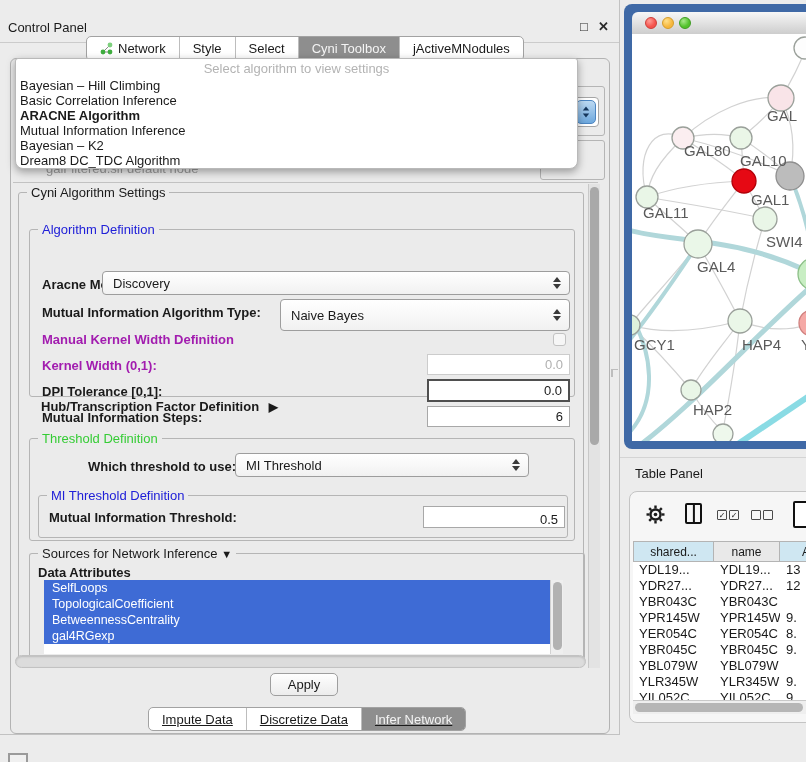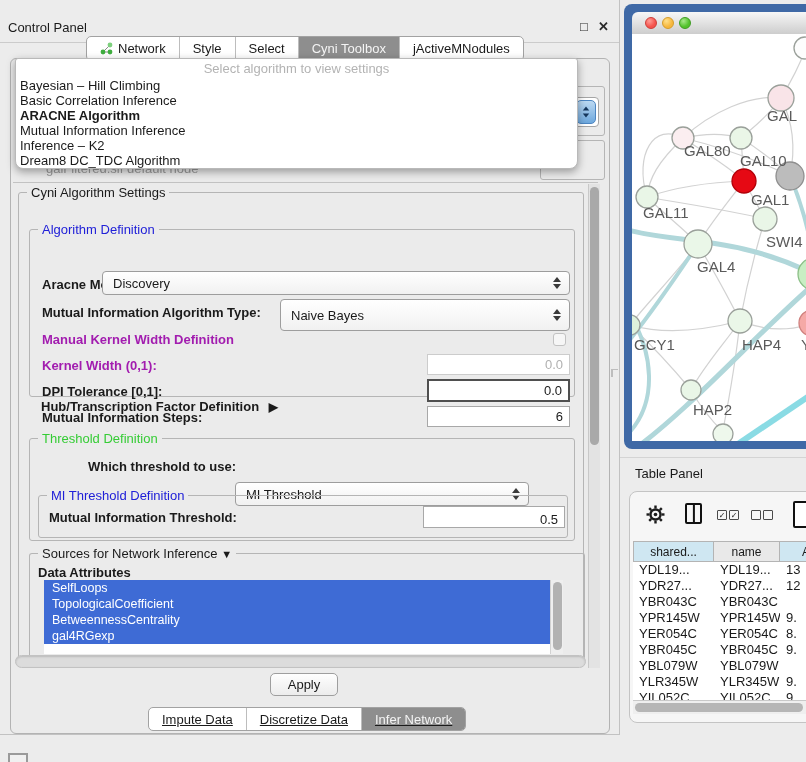--- a/index.html
+++ b/index.html
@@ -84,21 +84,21 @@
   <div class="abs" style="left:46px;top:169px;width:400px;height:7px;overflow:hidden;">
     <span style="display:block;margin-top:-8px;color:#9a9a9a;">galFiltered.sif default node</span>
   </div>
 
   <div class="abs" style="left:15px;top:58px;width:563px;height:111px;background:#ffffff;border:1px solid #b9b9b9;border-radius:3px 3px 8px 8px;box-shadow:0 3px 9px rgba(0,0,0,0.35);z-index:20;box-sizing:border-box;">
     <div style="text-align:center;color:#b3b3b3;height:19px;line-height:19px;">Select algorithm to view settings</div>
     <div class="popup-item">Bayesian – Hill Climbing</div>
     <div class="popup-item">Basic Correlation Inference</div>
     <div class="popup-item b">ARACNE Algorithm</div>
     <div class="popup-item">Mutual Information Inference</div>
-    <div class="popup-item">Inference – K2</div>
+    <div class="popup-item">Bayesian – K2</div>
     <div class="popup-item">Dream8 DC_TDC Algorithm</div>
   </div>
 
   <div class="abs" style="left:13px;top:182px;width:585px;height:1px;background:#c2c2c2;"></div>
 
   <div class="abs" style="left:588px;top:184px;width:12px;height:484px;background:#e3e3e3;border-left:1px solid #c8c8c8;box-sizing:border-box;">
     <div style="position:absolute;left:1px;top:3px;width:9px;height:258px;background:#a9a9a9;border-radius:5px;"></div>
   </div>
 
   <div class="abs group" style="left:18px;top:192px;width:564px;height:466px;">
@@ -146,21 +146,21 @@
 
     <div class="abs" style="left:22px;top:206px;font-weight:600;">
       <span>Hub/Transcription Factor Definition</span>
       <span style="font-size:12px;margin-left:6px;">▶</span>
     </div>
 
     <div class="abs group" style="left:10px;top:245px;width:544px;height:101px;">
       <span class="glabel green">Threshold Definition</span>
 
       <span class="abs b" style="left:58px;top:20px;">Which threshold to use:</span>
-      <div class="abs combo" style="left:205px;top:14px;width:294px;height:24px;margin-top:29px;">
+      <div class="abs combo" style="left:205px;top:14px;width:294px;height:24px;">
         <span>MI Threshold</span>
         <span class="stepper">
             <span class="tri-up"></span>
             <span class="tri-dn"></span>
           </span>
       </div>
 
       <div class="abs group" style="left:8px;top:56px;width:528px;height:41px;">
         <span class="glabel blue">MI Threshold Definition</span>
         <span class="abs b" style="left:10px;top:14px;">Mutual Information Threshold:</span>

